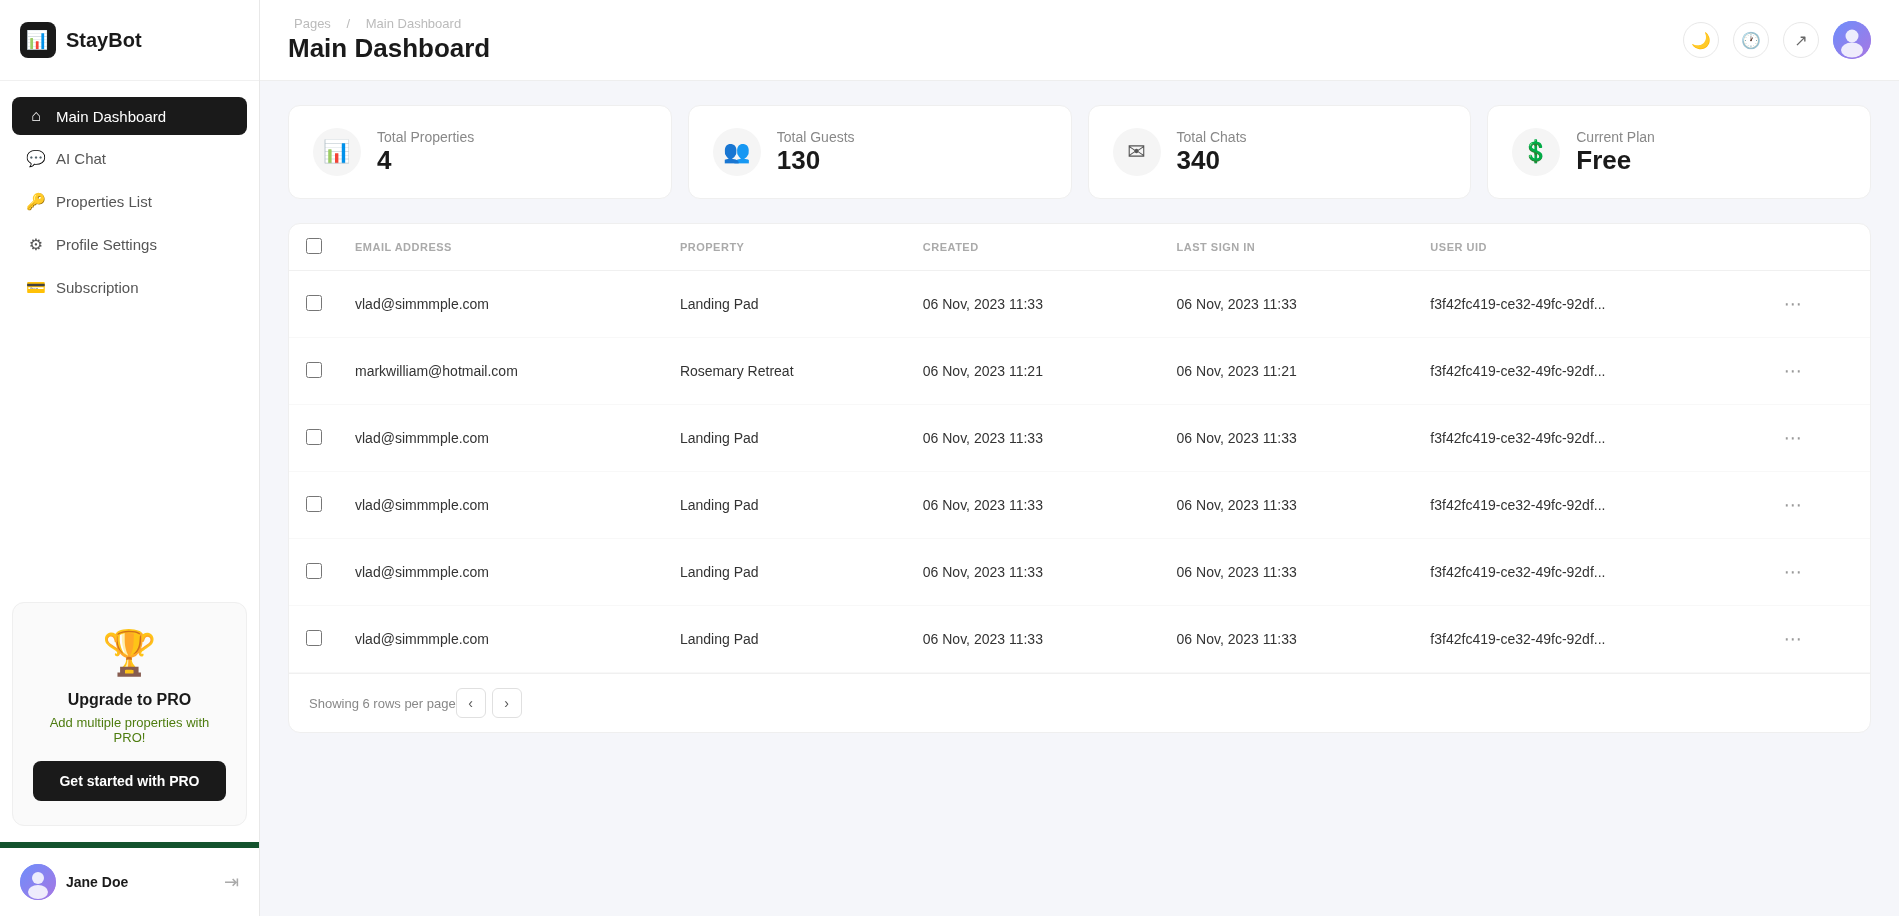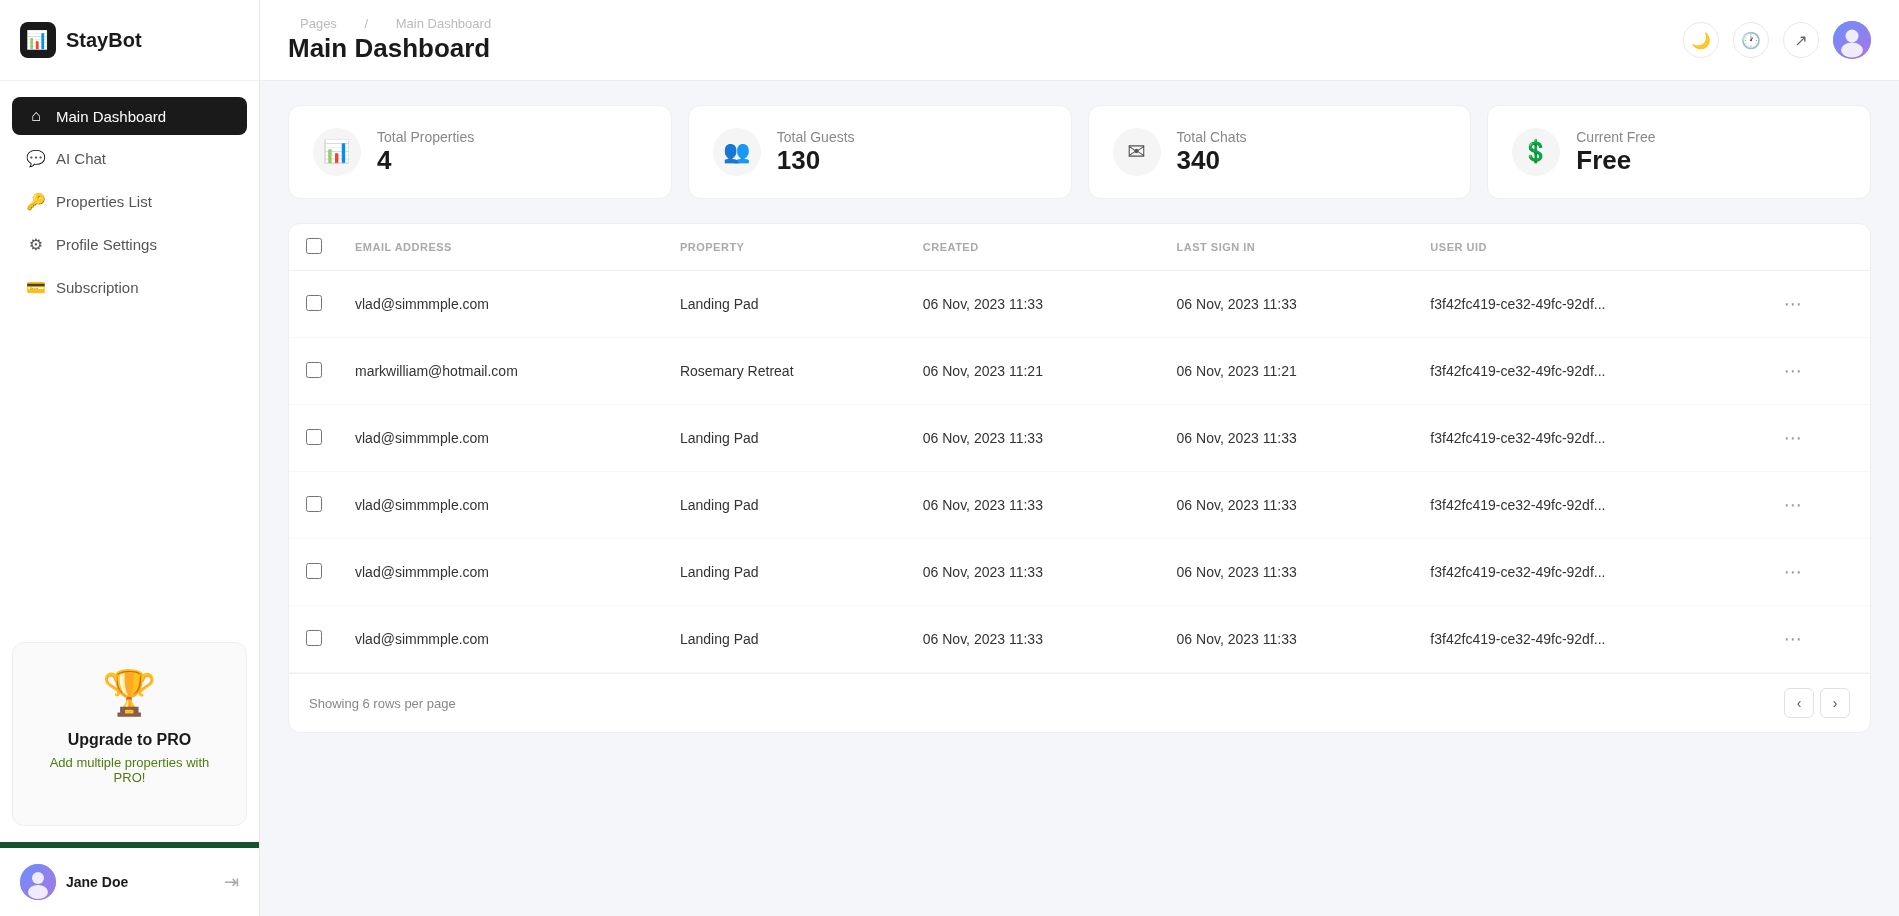--- a/index.html
+++ b/index.html
@@ -109,21 +109,21 @@
       align-items: center;
       justify-content: space-between;
       padding: 16px 28px;
       background: #fff;
       border-bottom: 1px solid #eee;
     }
     .breadcrumb {
       font-size: 13px;
       color: #888;
     }
-    .breadcrumb span { color: #bbb; margin: 0 12px; }
+    .breadcrumb span { color: #bbb; margin: 0 6px; }
     .page-title {
       font-size: 26px;
       font-weight: 700;
       color: #1a1a1a;
       margin-top: 2px;
     }
     .topbar-left {}
     .topbar-actions {
       display: flex;
       align-items: center;
@@ -229,23 +229,21 @@
       padding: 4px 8px;
       border-radius: 4px;
     }
 
     .table-footer {
       padding: 14px 20px;
       font-size: 13px;
       color: #888;
       display: flex;
       align-items: center;
-      justify-content: space-between;
       border-top: 1px solid #f0f0f0;
-      gap: 28px;
     }
     .pagination-btns {
       display: flex;
       gap: 6px;
     }
     .page-btn {
       width: 30px; height: 30px;
       border: 1px solid #e0e0e0;
       border-radius: 6px;
       background: #fff;
@@ -285,20 +283,21 @@
       <div class="nav-item">
         <span class="nav-icon">💳</span>
         <span>Subscription</span>
       </div>
     </nav>
 
   <div class="sidebar-upgrade">
     <div class="upgrade-trophy">🏆</div>
     <div class="upgrade-title">Upgrade to PRO</div>
     <div class="upgrade-desc">Add multiple properties with PRO!</div>
+    <button class="upgrade-btn">Get started with PRO</button>
   </div>
 
   <div class="sidebar-user">
     <div class="user-avatar">
       <svg width="36" height="36" viewBox="0 0 36 36">
         <circle cx="18" cy="18" r="18" fill="url(#avatarGrad)"></circle>
         <defs>
             <linearGradient id="avatarGrad" x1="0%" y1="0%" x2="100%" y2="100%">
               <stop offset="0%" style="stop-color:#6e8efb"></stop>
               <stop offset="100%" style="stop-color:#a777e3"></stop>
@@ -363,21 +362,21 @@
         <div class="stat-card">
     <div class="stat-icon-wrap">✉</div>
     <div>
       <div class="stat-label">Total Chats</div>
       <div class="stat-value">340</div>
     </div>
   </div>
         <div class="stat-card">
     <div class="stat-icon-wrap">💲</div>
     <div>
-      <div class="stat-label">Current Free</div>
+      <div class="stat-label">Current Plan</div>
       <div class="stat-value">Free</div>
     </div>
   </div>
       </div>
 
     <div class="table-card">
       <table>
         <thead>
           <tr>
             <th class="checkbox-cell">

